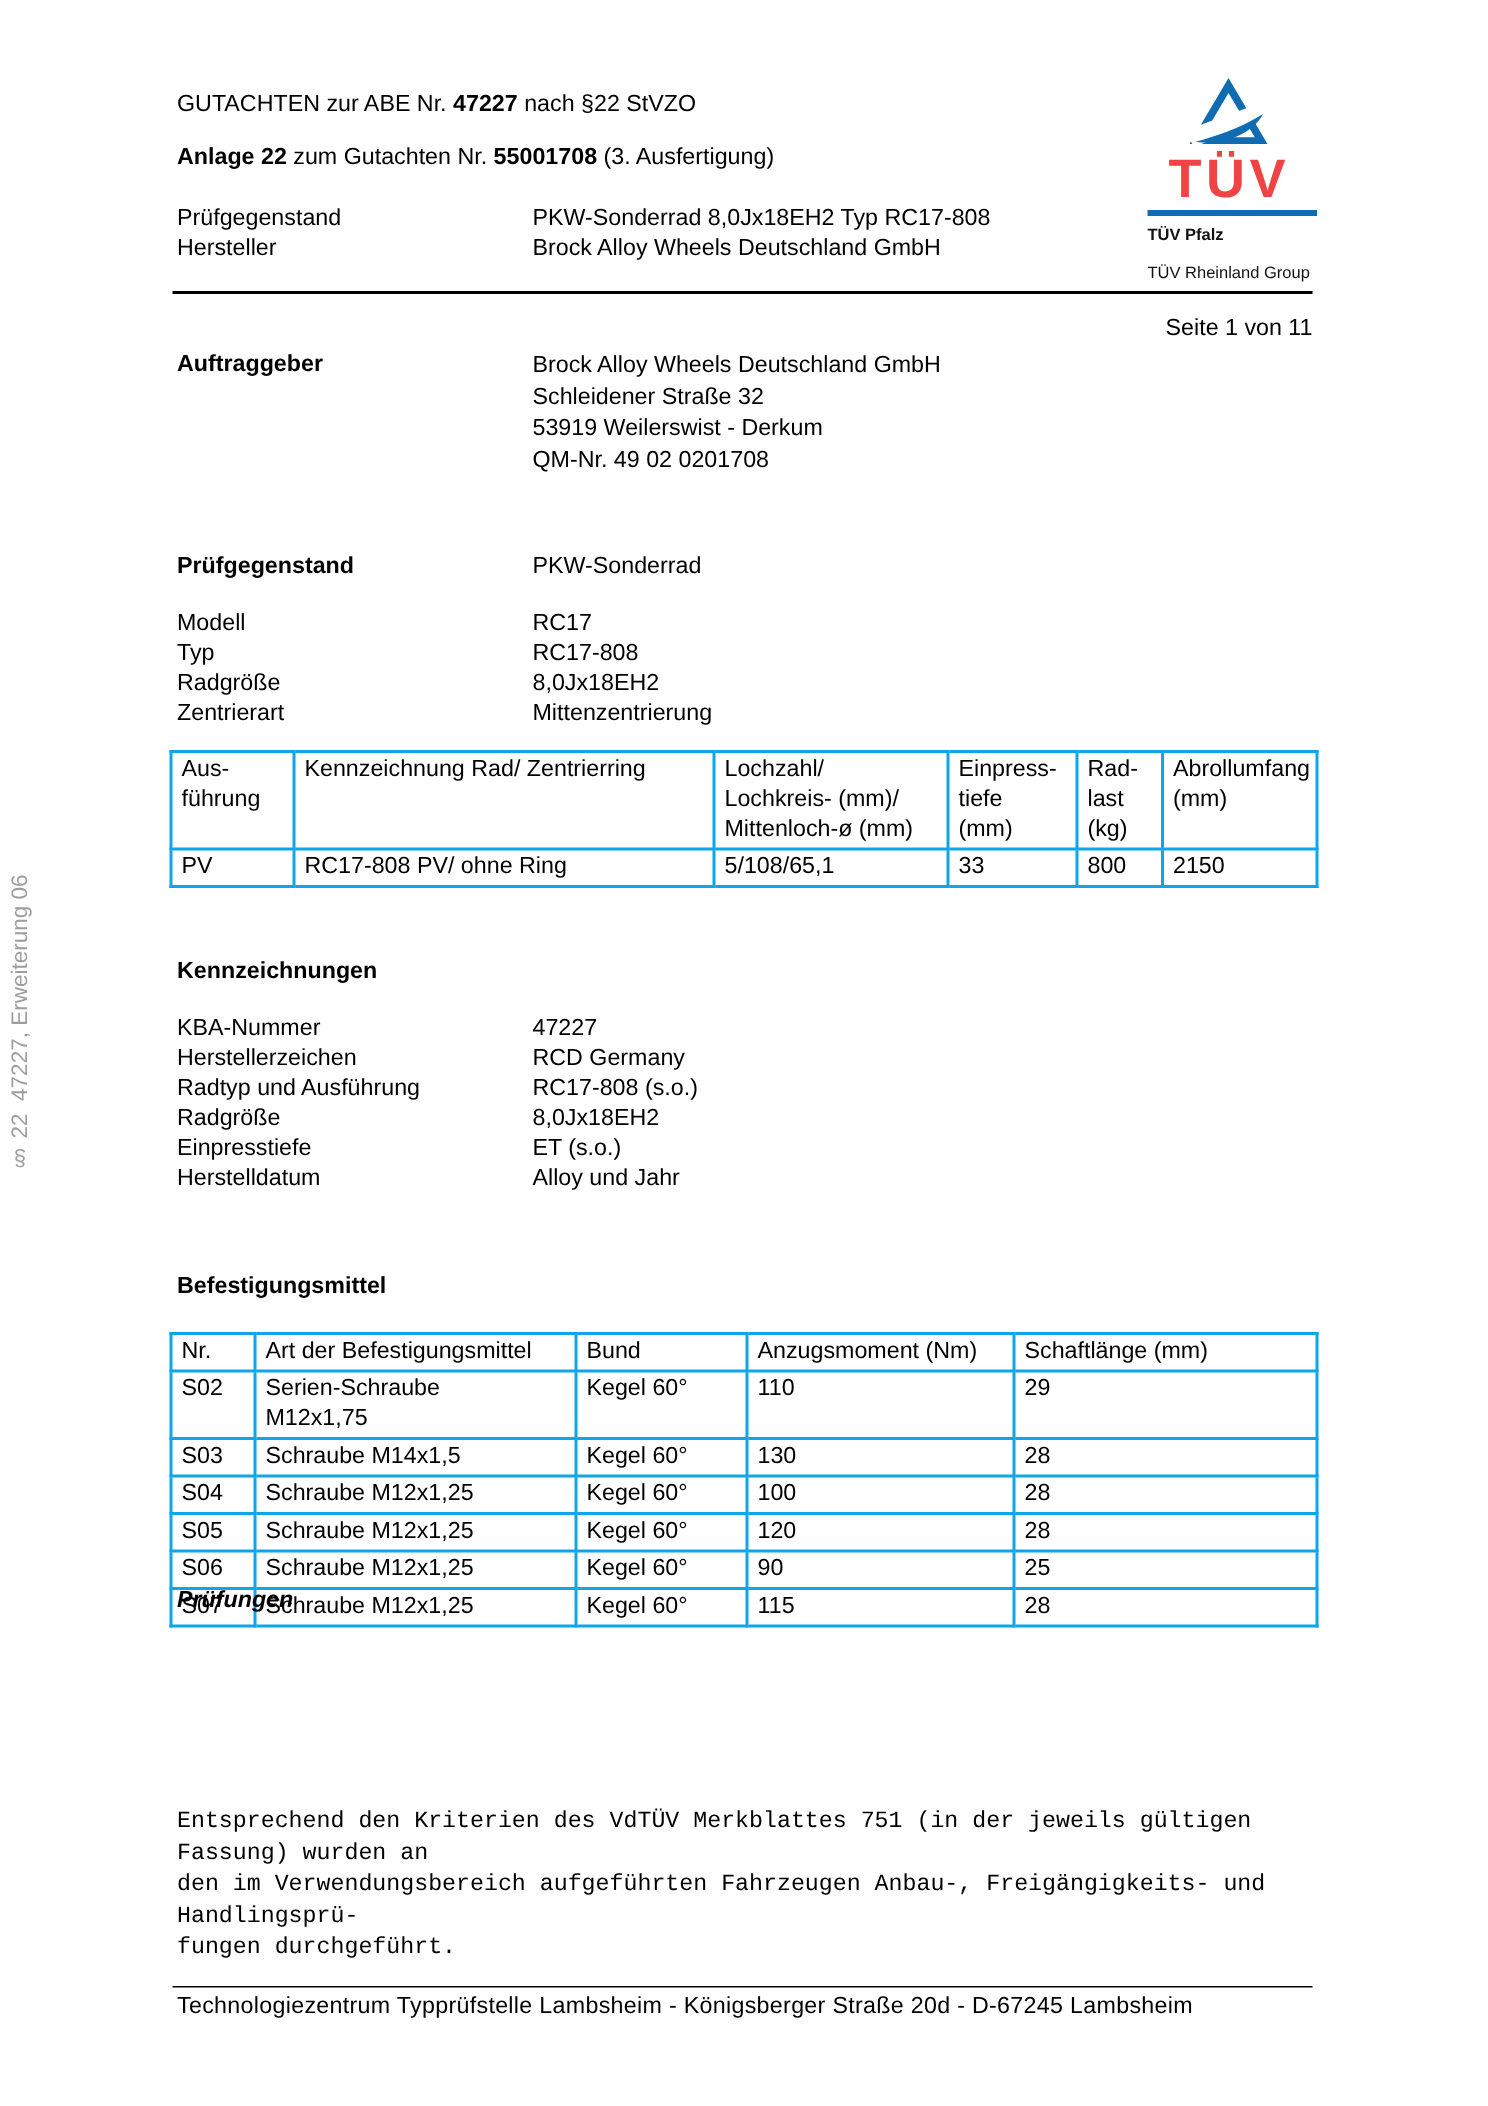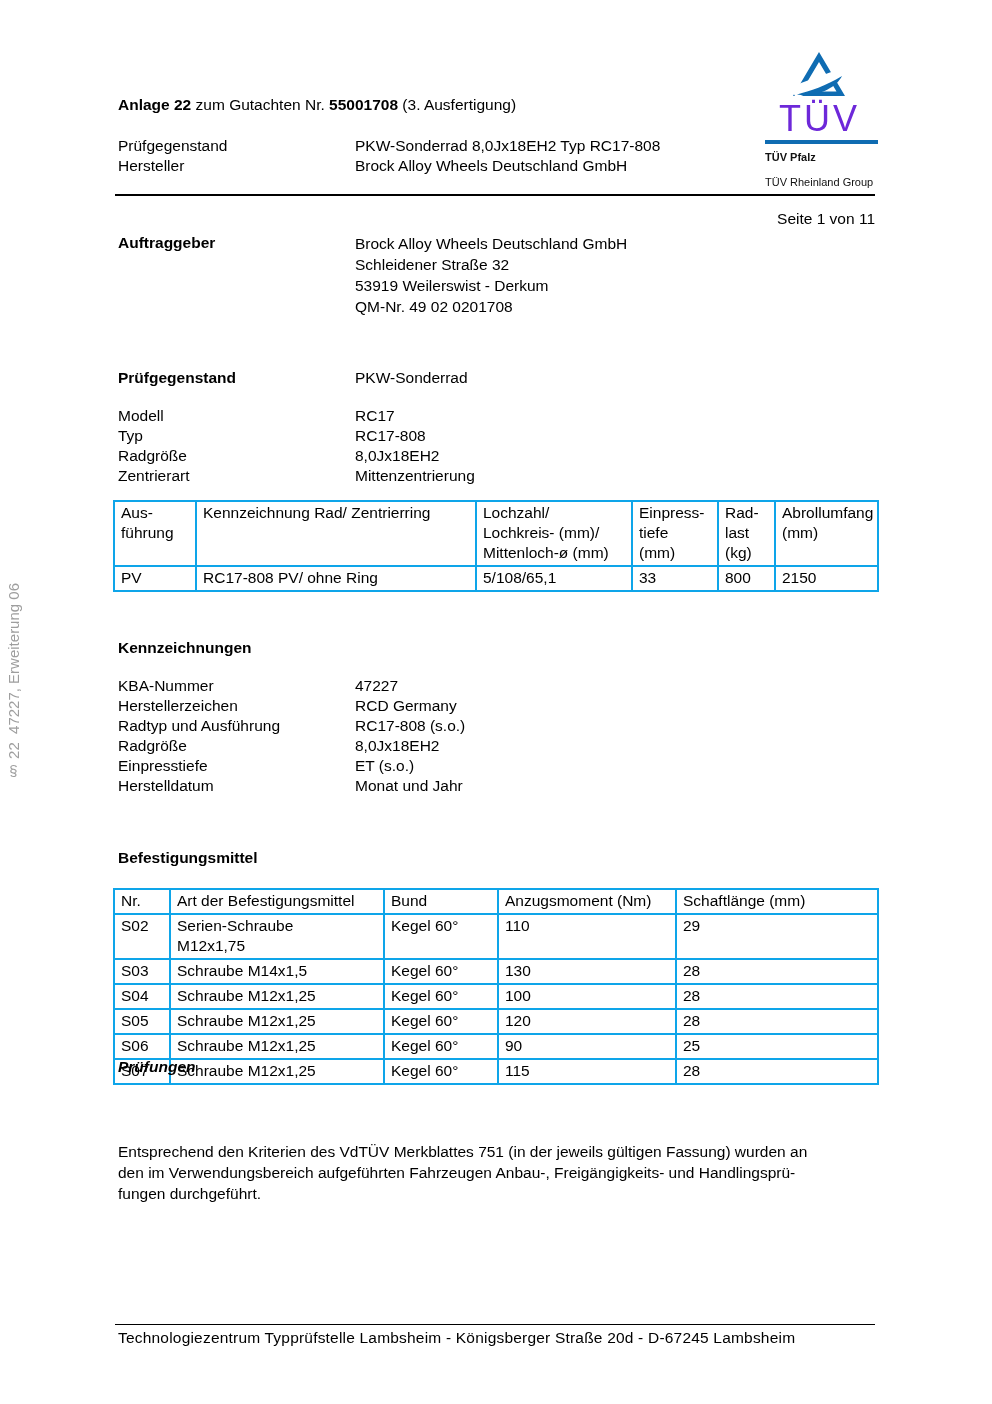--- a/index.html
+++ b/index.html
@@ -27,22 +27,22 @@
     transform:rotate(180deg);
     color:#9e9e9e;
     font-size:15px;
     white-space:pre;
   }
 
   
   .logo { left:765px; top:52px; width:114px; text-align:left; }
   .logo svg { display:block; margin-left:25px; }
   .logo-word {
-    font-weight:normal; font-size:36px; line-height:34px;
-    letter-spacing:3px; color:#6d28d9; margin-left:14px; margin-top:4px;
+    font-weight:bold; font-size:36px; line-height:34px;
+    letter-spacing:3px; color:#ef4444; margin-left:14px; margin-top:4px;
   }
   .logo-rule { width:113px; height:4px; background:#0f6cb2; margin-top:4px; }
   .logo-sub { margin-top:7px; font-size:11px; line-height:13px; color:#111; }
 
   
   .hrule { border-top:2px solid #000; height:0; }
 
   
   table.doc-table {
     position:absolute;
@@ -73,20 +73,21 @@
       <path d="M29 0 L55 44 L3 44 Z M29 10 L46.5 39.5 L11.5 39.5 Z" fill="#0f6cb2" fill-rule="evenodd"></path>
       <path d="M0 35 L44 19 L50 28 L6 46 Z" fill="#ffffff"></path>
       <path d="M7 42.5 C 20 39, 36 34, 52 24 C 46 36, 27 45.5, 7 42.5 Z" fill="#0f6cb2"></path>
     </svg>
     <div class="logo-word">TÜV</div>
     <div class="logo-rule"></div>
     <div class="logo-sub bold">TÜV Pfalz</div>
     <div class="logo-sub" style="margin-top:12px;">TÜV Rheinland Group</div>
   </div>
 
+  <div class="abs" style="left:118px; top:60px;"><span>GUTACHTEN zur ABE Nr. </span><span class="bold">47227</span><span> nach §22 StVZO</span></div>
 
   <div class="abs" style="left:118px; top:95px;"><span class="bold">Anlage 22</span><span> zum Gutachten Nr. </span><span class="bold">55001708</span><span> (3. Ausfertigung)</span></div>
 
   <div class="abs row2" style="left:118px; top:136px; width:757px;">
     <div>Prüfgegenstand</div>
     <div>PKW-Sonderrad 8,0Jx18EH2 Typ RC17-808</div>
   </div>
   <div class="abs row2" style="left:118px; top:156px; width:757px;">
     <div>Hersteller</div>
     <div>Brock Alloy Wheels Deutschland GmbH</div>
@@ -194,21 +195,21 @@
     <div class="row2">
       <div>Radgröße</div>
       <div>8,0Jx18EH2</div>
     </div>
     <div class="row2">
       <div>Einpresstiefe</div>
       <div>ET (s.o.)</div>
     </div>
     <div class="row2">
       <div>Herstelldatum</div>
-      <div>Monat und Jahr</div>
+      <div>Alloy und Jahr</div>
     </div>
   </div>
 
   <div class="abs bold" style="left:118px; top:848px;">Befestigungsmittel</div>
   <table class="doc-table" style="left:113px; top:888px; width:764px;">
     <colgroup>
       <col style="width:56px;">
         <col style="width:214px;">
         <col style="width:114px;">
       <col style="width:178px;">
@@ -264,21 +265,21 @@
       <td>S07</td>
       <td>Schraube M12x1,25</td>
       <td>Kegel 60°</td>
       <td>115</td>
       <td>28</td>
     </tr>
   </tbody>
     </table>
 
   <div class="abs bold" style="left:118px; top:1057px;font-style:italic;">Prüfungen</div>
-  <div class="abs" style="left:118px; top:1141px; width:760px; line-height:21px;">
+  <div class="abs" style="left:118px; top:1204px; width:760px; line-height:21px;font-family:Liberation Mono, monospace;">
     <div>Entsprechend den Kriterien des VdTÜV Merkblattes 751 (in der jeweils gültigen Fassung) wurden an</div>
     <div>den im Verwendungsbereich aufgeführten Fahrzeugen Anbau-, Freigängigkeits- und Handlingsprü-</div>
     <div>fungen durchgeführt.</div>
   </div>
 
   <div class="abs hrule" style="left:115px; top:1324px; width:760px; border-top-width:1.5px;"></div>
   <div class="abs footer-text" style="left:118px; top:1328px; width:757px;">Technologiezentrum Typprüfstelle Lambsheim - Königsberger Straße 20d - D-67245 Lambsheim</div>
 
 </div>
 

